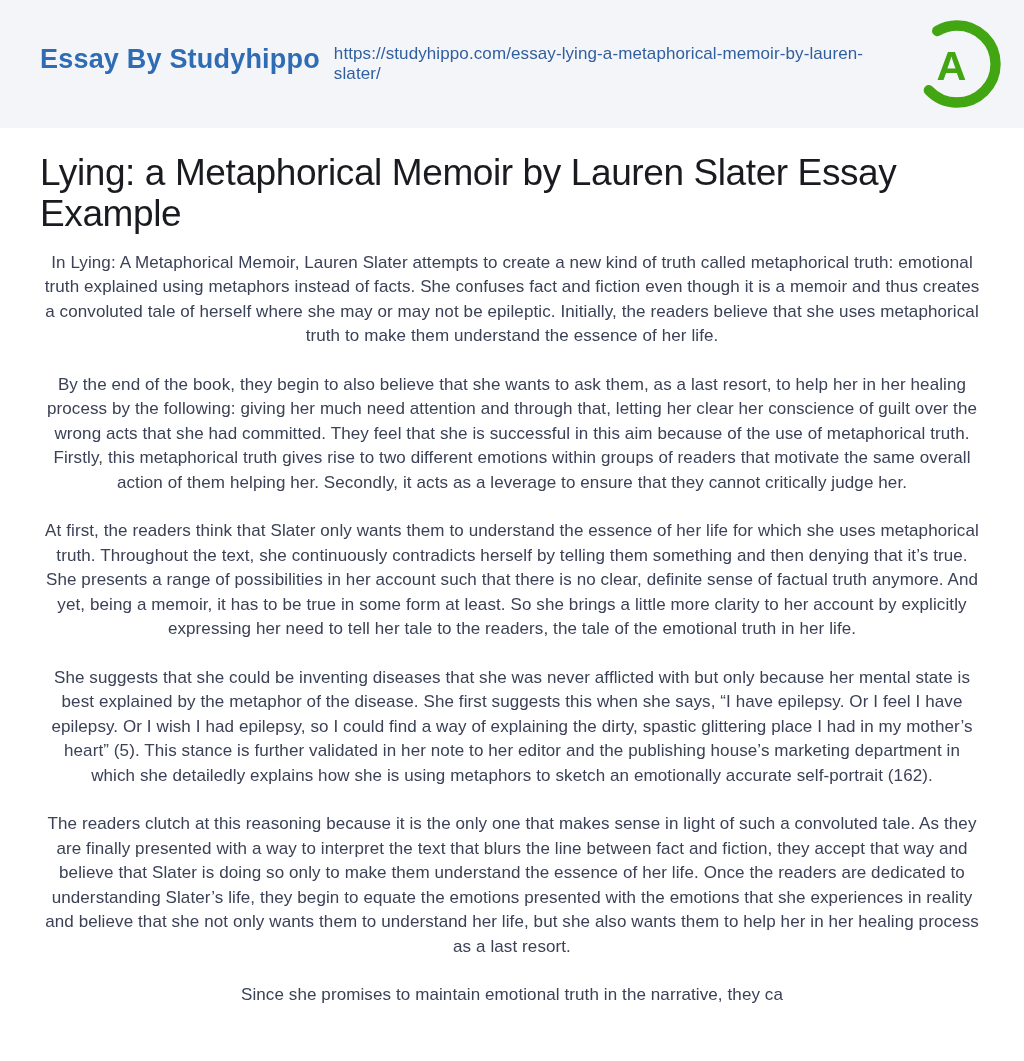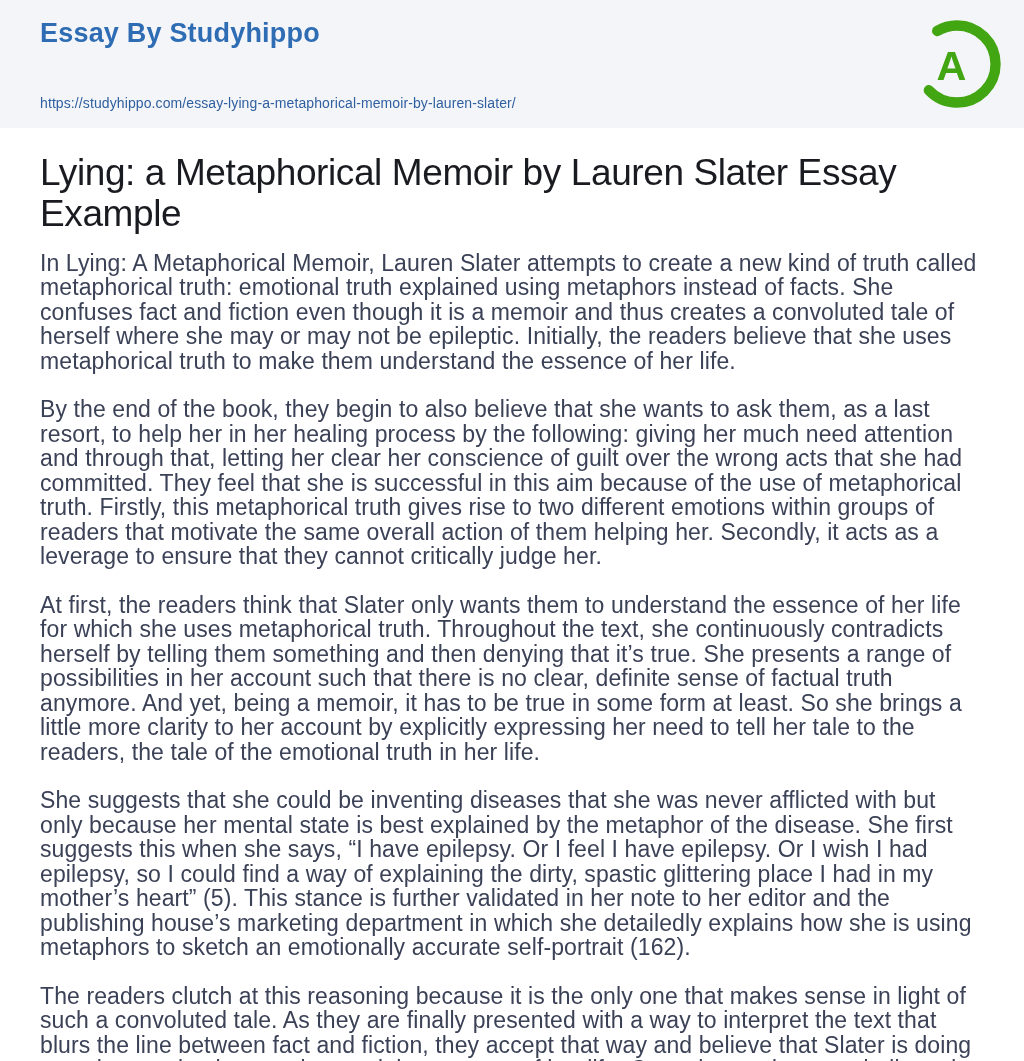--- a/index.html
+++ b/index.html
@@ -22,33 +22,32 @@
     position: relative;
   }
   .page-header {
     background: var(--header-bg);
     height: 128px;
     display: flex;
     align-items: center;
     justify-content: space-between;
     padding: 0 20px 0 40px;
   }
-  .header-text { display: flex; flex-direction: column; gap: 30px; }
+  .header-text { display: flex; flex-direction: row; gap: 14px; }
   .site-title {
     color: var(--header-blue);
     font-size: 27px;
     font-weight: 700;
     letter-spacing: 0.2px;
   }
   .page-url {
     color: var(--url-blue);
-    font-size: 14px;
+    font-size: 17px;
     font-weight: 500;
     letter-spacing: 0.1px;
-    margin-top: 16px;
   }
   .logo {
     width: 94px;
     height: 94px;
     flex: 0 0 auto;
     position: relative;
   }
   .logo svg { width: 100%; height: 100%; display: block; }
   main.essay {
     padding: 24px 40px 0 40px;
@@ -56,24 +55,25 @@
   h1.essay-title {
     color: var(--title-text);
     font-size: 37px;
     font-weight: 400;
     line-height: 1.12;
     letter-spacing: -0.4px;
     margin-bottom: 16px;
   }
   .essay-body p {
     color: var(--body-text);
-    font-size: 23px;
+    font-size: 17px;
     line-height: 24.5px;
     letter-spacing: 0.1px;
     margin-bottom: 24px;
+    text-align: center;
   }
 </style>
 </head>
 <body>
 
 <header class="page-header">
   <div class="header-text">
     <div class="site-title">Essay By Studyhippo</div>
     <div class="page-url">https://studyhippo.com/essay-lying-a-metaphorical-memoir-by-lauren-slater/</div>
   </div>

